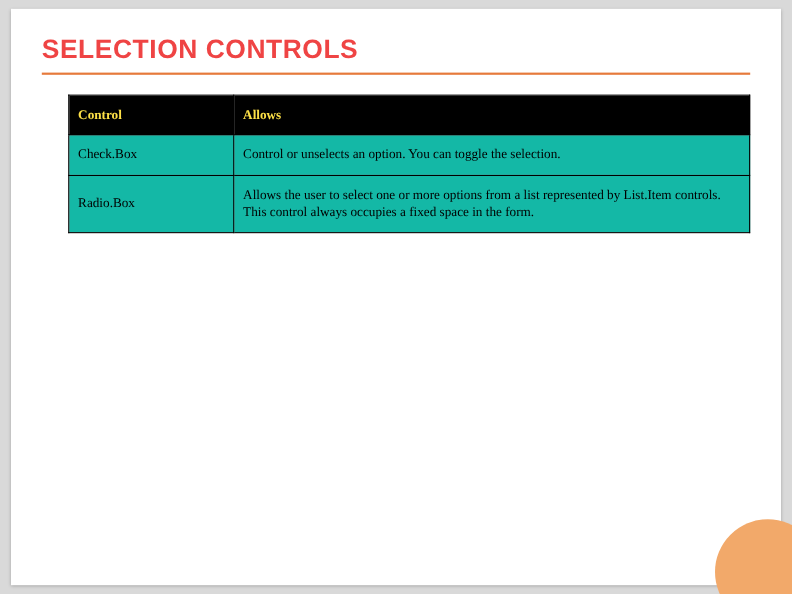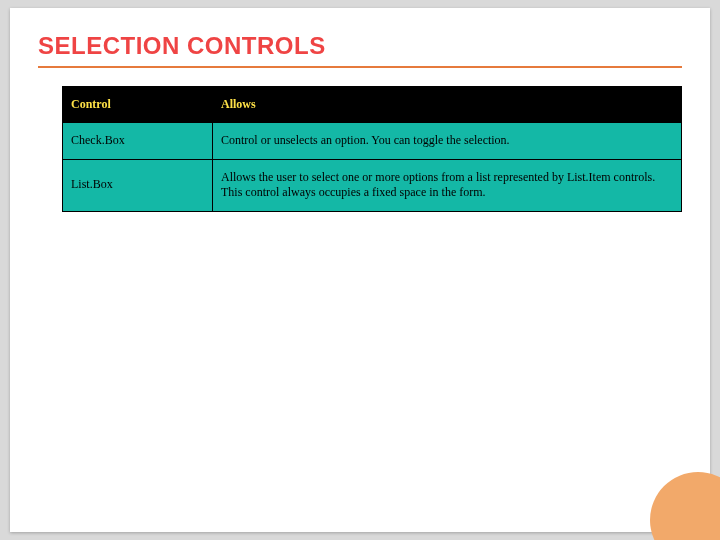--- a/index.html
+++ b/index.html
@@ -100,20 +100,20 @@
         <th class="col-ctrl">Control</th>
         <th>Allows</th>
       </tr>
     </thead>
     <tbody>
       <tr>
         <td class="col-ctrl">Check.Box</td>
         <td>Control or unselects an option. You can toggle the selection.</td>
       </tr>
       <tr>
-        <td class="col-ctrl">List.Box</td>
+        <td class="col-ctrl">Radio.Box</td>
         <td>Allows the user to select one or more options from a list represented by List.Item controls. This control always occupies a fixed space in the form.</td>
       </tr>
     </tbody>
   </table>
 
   <div class="corner-circle"></div>
 </div>
 
 </body></html>

